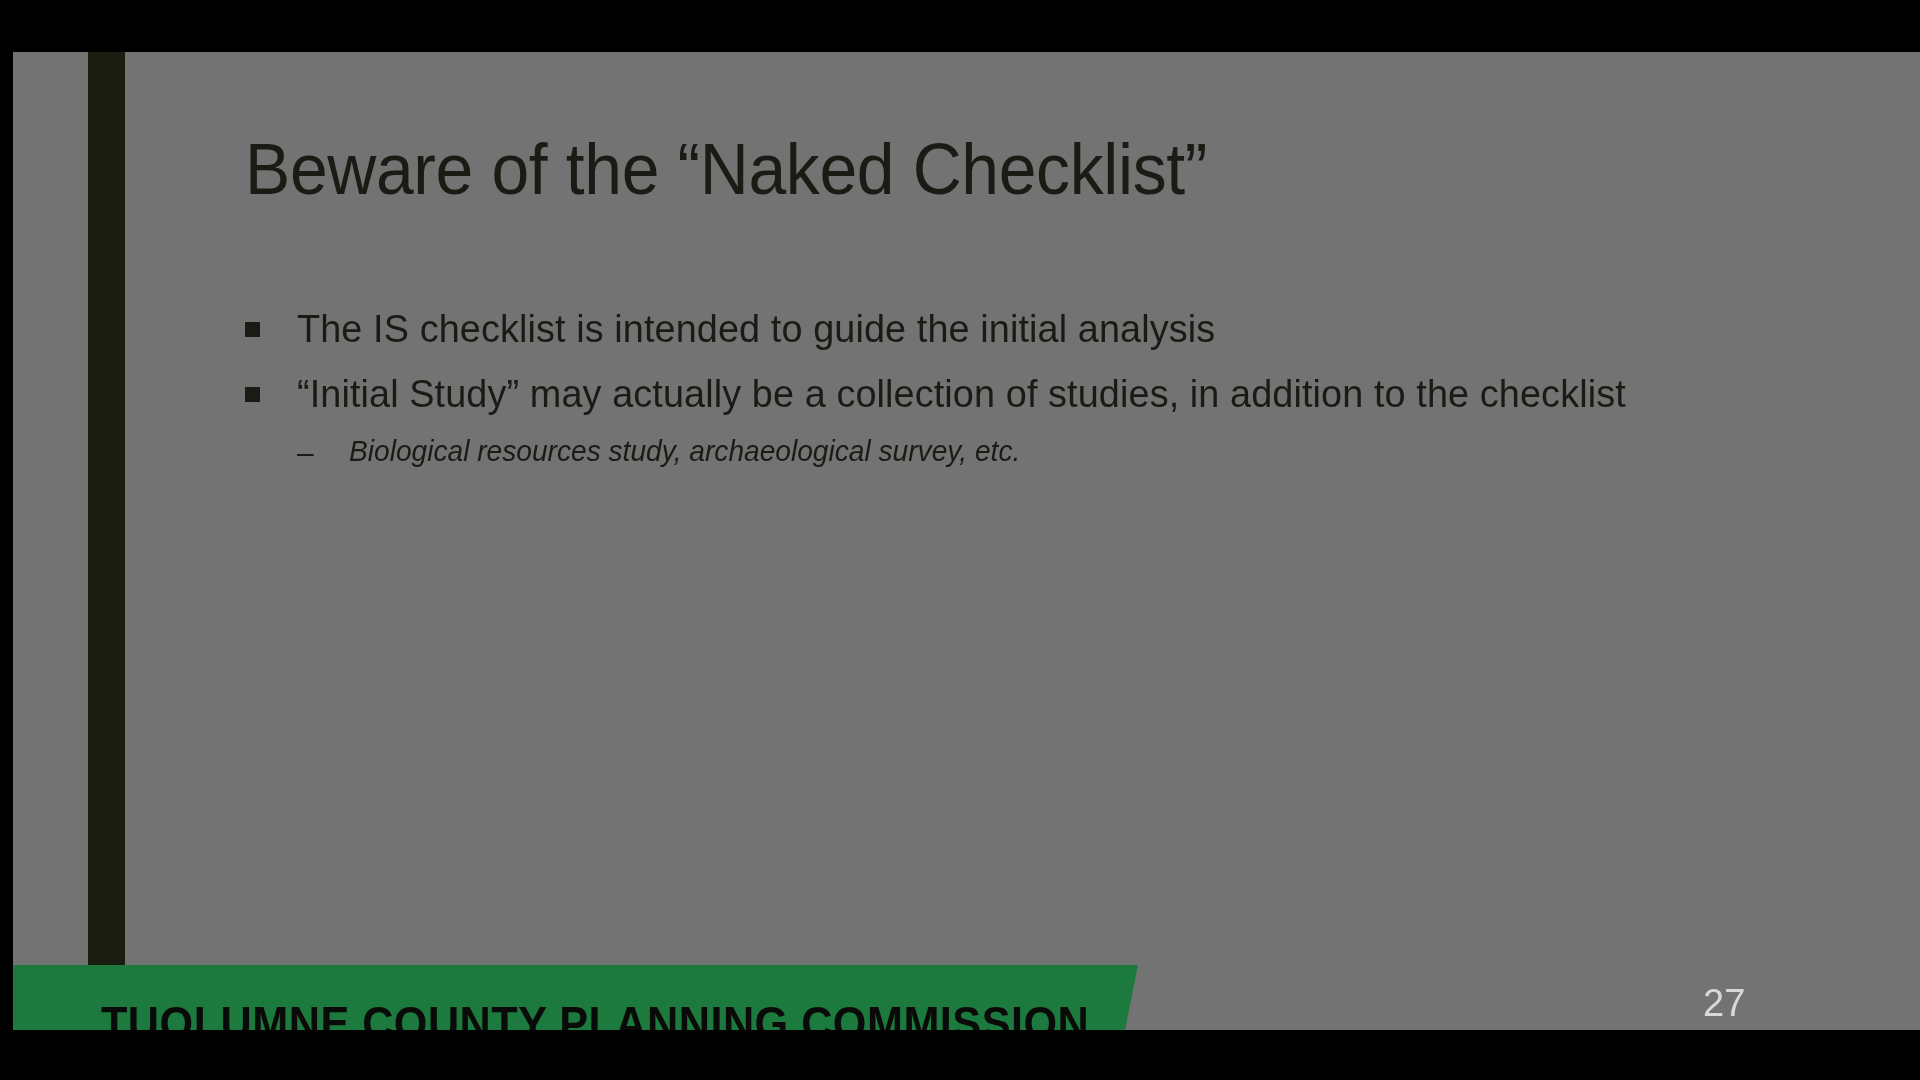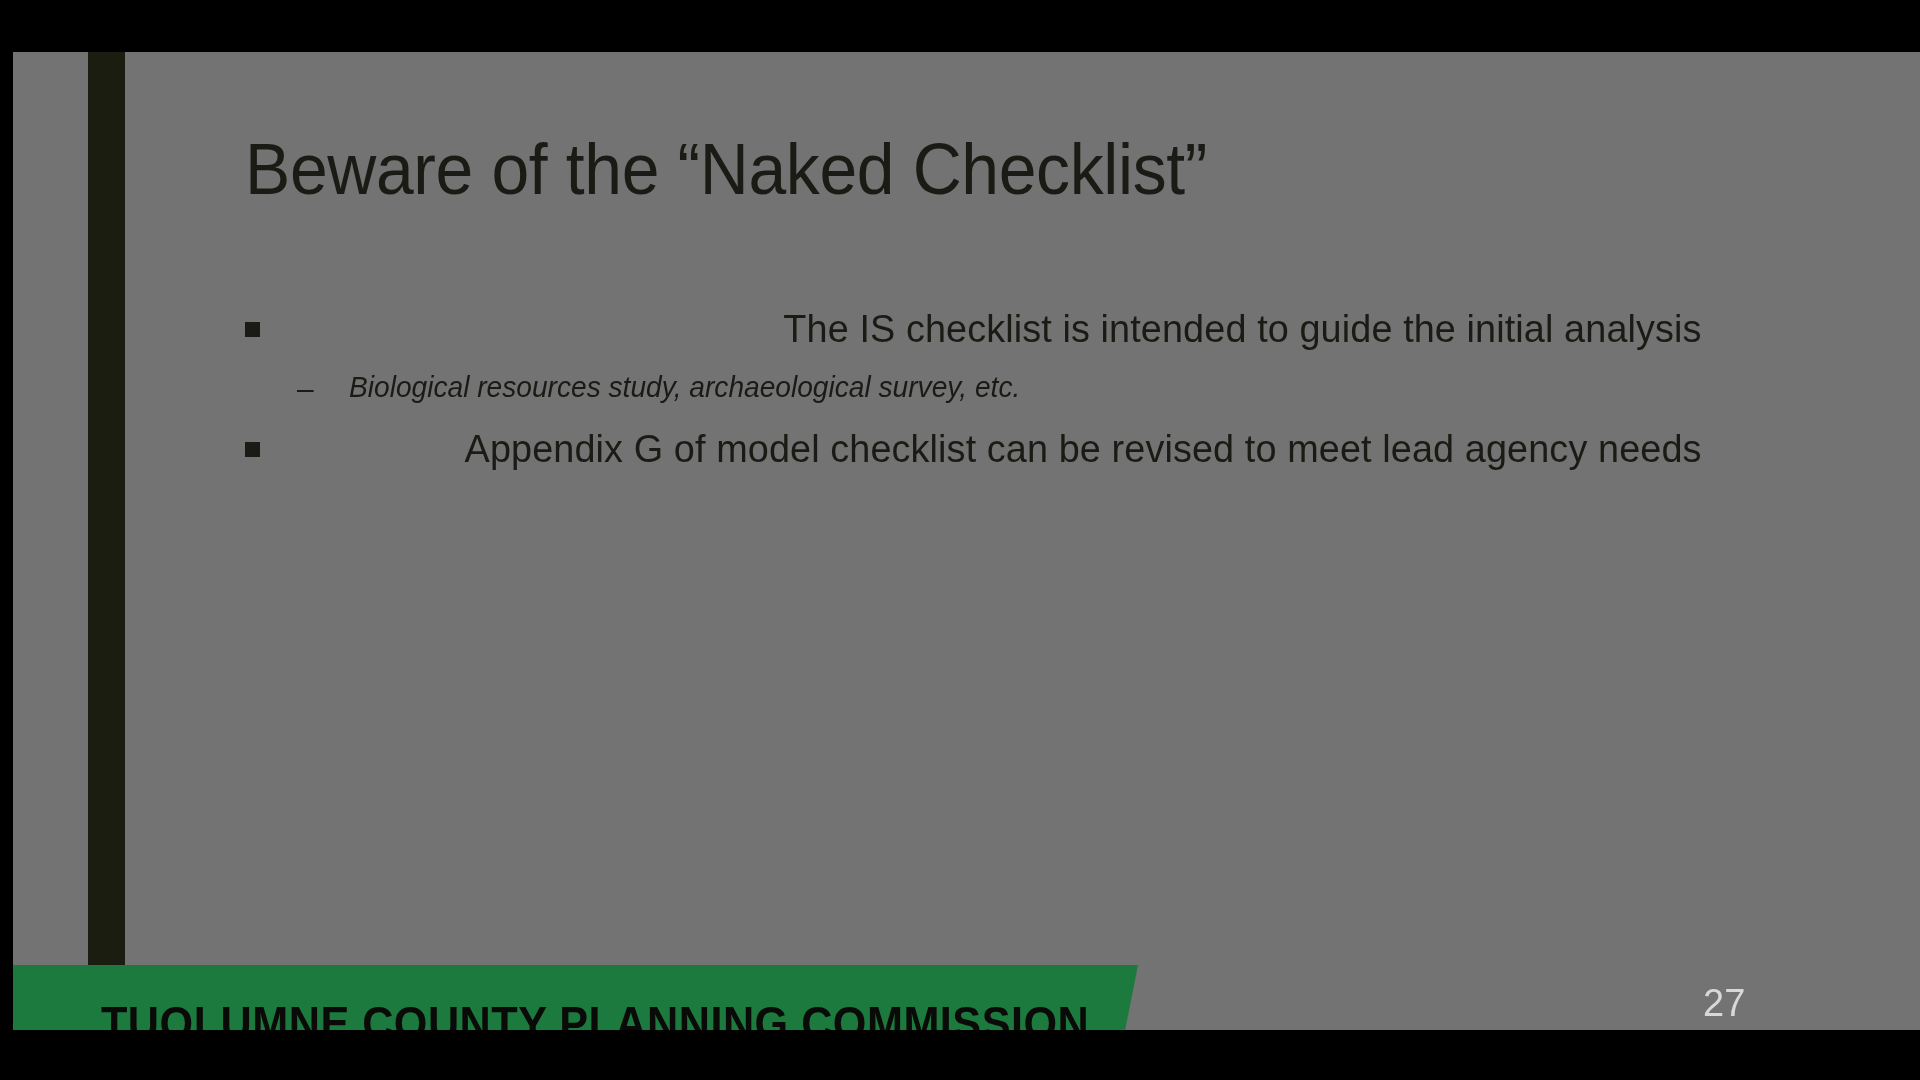--- a/index.html
+++ b/index.html
@@ -67,21 +67,20 @@
     left: 232px;
     top: 252px;
     width: 1500px;
     color: #1b1b15;
   }
 
   .bullet-row {
     display: flex;
     align-items: flex-start;
     margin-bottom: 14px;
-    text-align: right;
   }
 
   .bullet-marker {
     flex: 0 0 auto;
     width: 52px;
     display: flex;
     justify-content: flex-start;
     align-items: flex-start;
     padding-top: 18px;
   }
@@ -193,32 +192,32 @@
     <div id="body">
 
       <div class="bullet-row">
         <span class="bullet-marker">
             <span class="sq"></span>
           </span>
         <span class="bullet-text">The IS checklist is intended to guide the initial analysis</span>
       </div>
 
 
+      <div class="bullet-row">
+        <span class="bullet-marker">
+            <span class="sq"></span>
+          </span>
+        <span class="bullet-text">“Initial Study” may actually be a collection of studies, in addition to the checklist</span>
+      </div>
 
       <div class="sub-row">
         <span class="sub-marker">–</span>
         <span class="sub-text">Biological resources study, archaeological survey, etc.</span>
       </div>
 
-      <div class="bullet-row">
-        <span class="bullet-marker">
-            <span class="sq"></span>
-          </span>
-        <span class="bullet-text">Appendix G of model checklist can be revised to meet lead agency needs</span>
-      </div>
 
     </div>
 
     <div id="page-number">27</div>
 
     <div id="footer-banner">
       <div id="footer-org">TUOLUMNE COUNTY PLANNING COMMISSION</div>
 
     </div>
 

